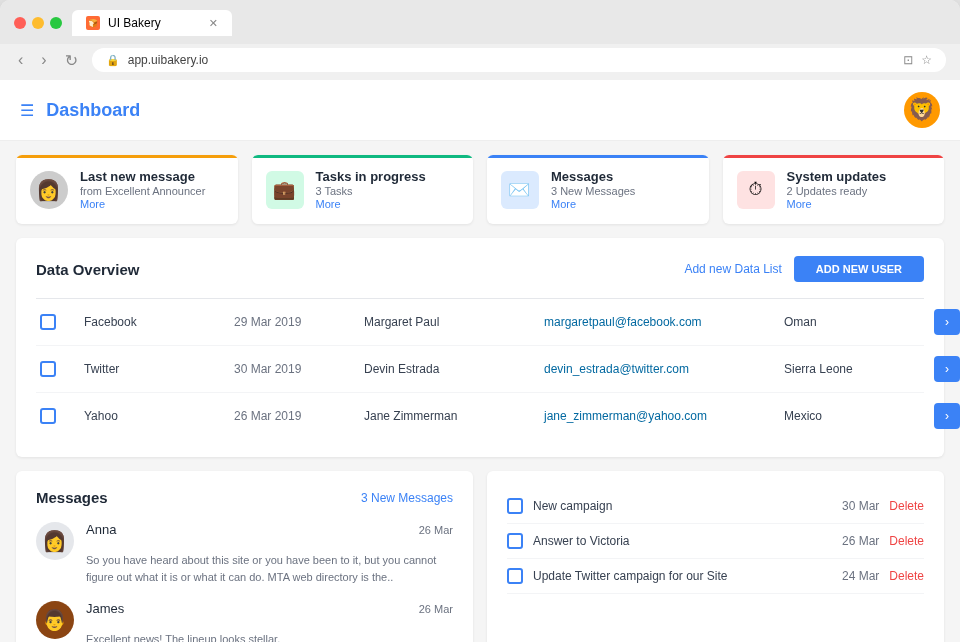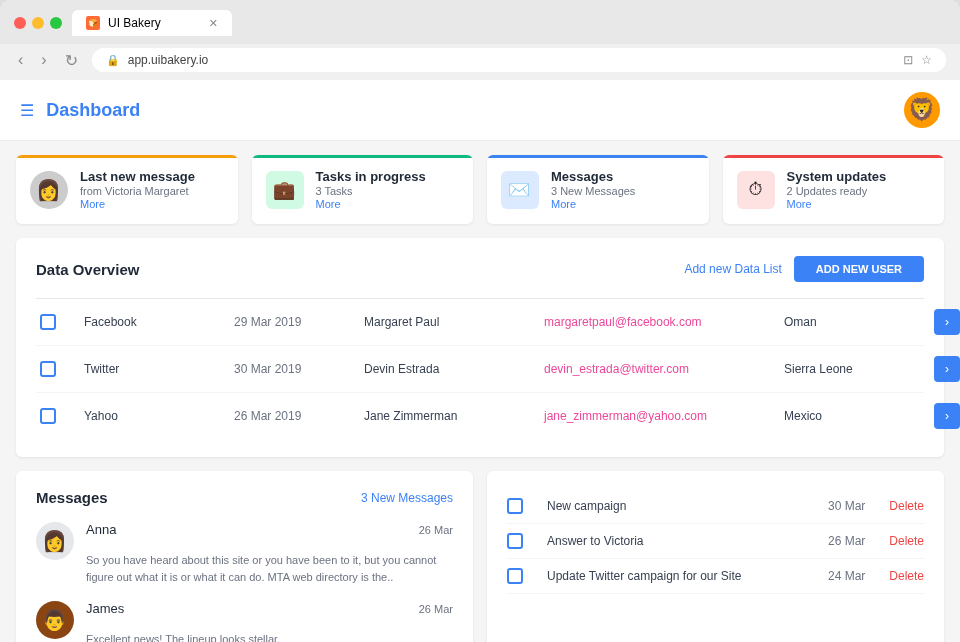--- a/index.html
+++ b/index.html
@@ -64,42 +64,42 @@
     .primary-btn { background: #3b82f6; color: white; border: none; border-radius: 4px; padding: 7px 22px; font-size: 11px; font-weight: 600; cursor: pointer; }
     .green-btn { background: #10b981; color: white; border: none; border-radius: 4px; padding: 7px 14px; font-size: 12px; font-weight: 600; cursor: pointer; }
 
     
     .data-table { width: 100%; }
     .table-row { display: grid; grid-template-columns: 24px 130px 110px 160px 220px 130px 40px; align-items: center; padding: 10px 4px; border-top: 1px solid #f3f4f6; gap: 20px; }
     .table-row:first-child { border-top: 1px solid #e5e7eb; }
     .checkbox { width: 16px; height: 16px; border: 2px solid #3b82f6; border-radius: 3px; cursor: pointer; flex-shrink: 0; }
     .cell-text { font-size: 12px; color: #374151; }
     .cell-date { font-size: 12px; color: #6b7280; }
-    .cell-email { font-size: 12px; color: #ec4899; }
+    .cell-email { font-size: 12px; color: #0369a1; }
     .cell-country { font-size: 12px; color: #374151; }
     .row-action-btn { width: 26px; height: 26px; background: #3b82f6; border-radius: 4px; display: flex; align-items: center; justify-content: center; color: white; font-size: 12px; cursor: pointer; }
 
     
     .bottom-panels { display: grid; grid-template-columns: 1fr 1fr; gap: 14px; }
     .panel { background: white; border-radius: 6px; padding: 18px 20px; box-shadow: 0 1px 3px rgba(0,0,0,0.08); }
     .panel-header { display: flex; align-items: center; justify-content: space-between; margin-bottom: 16px; }
     .panel-title { font-size: 15px; font-weight: 600; color: #1f2937; }
     .new-messages-link { color: #3b82f6; font-size: 12px; cursor: pointer; }
 
     
     .message-item { display: flex; gap: 12px; margin-bottom: 16px; }
     .message-avatar { width: 38px; height: 38px; border-radius: 50%; background: #e5e7eb; flex-shrink: 0; display: flex; align-items: center; justify-content: center; font-size: 20px; overflow: hidden; }
     .message-body { flex: 1; }
     .message-top { display: flex; justify-content: space-between; align-items: center; }
     .message-name { font-weight: 400; font-size: 13px; color: #1f2937; }
     .message-date { font-size: 11px; color: #6b7280; }
     .message-text { font-size: 11px; color: #6b7280; margin-top: 15px; line-height: 1.5; }
 
     
-    .task-item { display: flex; align-items: center; gap: 24px; padding: 9px 0; border-bottom: 1px solid #f3f4f6; }
+    .task-item { display: flex; align-items: center; gap: 10px; padding: 9px 0; border-bottom: 1px solid #f3f4f6; }
     .task-item:last-child { border-bottom: none; }
     .task-checkbox { width: 16px; height: 16px; border: 2px solid #3b82f6; border-radius: 3px; cursor: pointer; flex-shrink: 0; }
     .task-name { flex: 1; font-size: 12px; color: #374151; }
     .task-date { font-size: 12px; color: #6b7280; margin-right: 0; }
     .task-delete { font-size: 12px; color: #ef4444; cursor: pointer; }
   </style>
 </head>
 <body>
 
 <div class="browser-chrome">
@@ -144,21 +144,21 @@
     </div>
 
     <div class="cards-row">
 
       <div class="card card-orange">
         <div class="card-avatar">
           <span>👩</span>
         </div>
         <div class="card-body">
           <div class="card-title">Last new message</div>
-          <div class="card-sub">from Victoria Margaret</div>
+          <div class="card-sub">from Excellent Announcer</div>
           <div class="card-more">More</div>
         </div>
       </div>
 
       <div class="card card-green">
         <div class="card-icon card-icon-green">💼</div>
         <div class="card-body">
           <div class="card-title">Tasks in progress</div>
           <div class="card-sub">3 Tasks</div>
           <div class="card-more">More</div>

